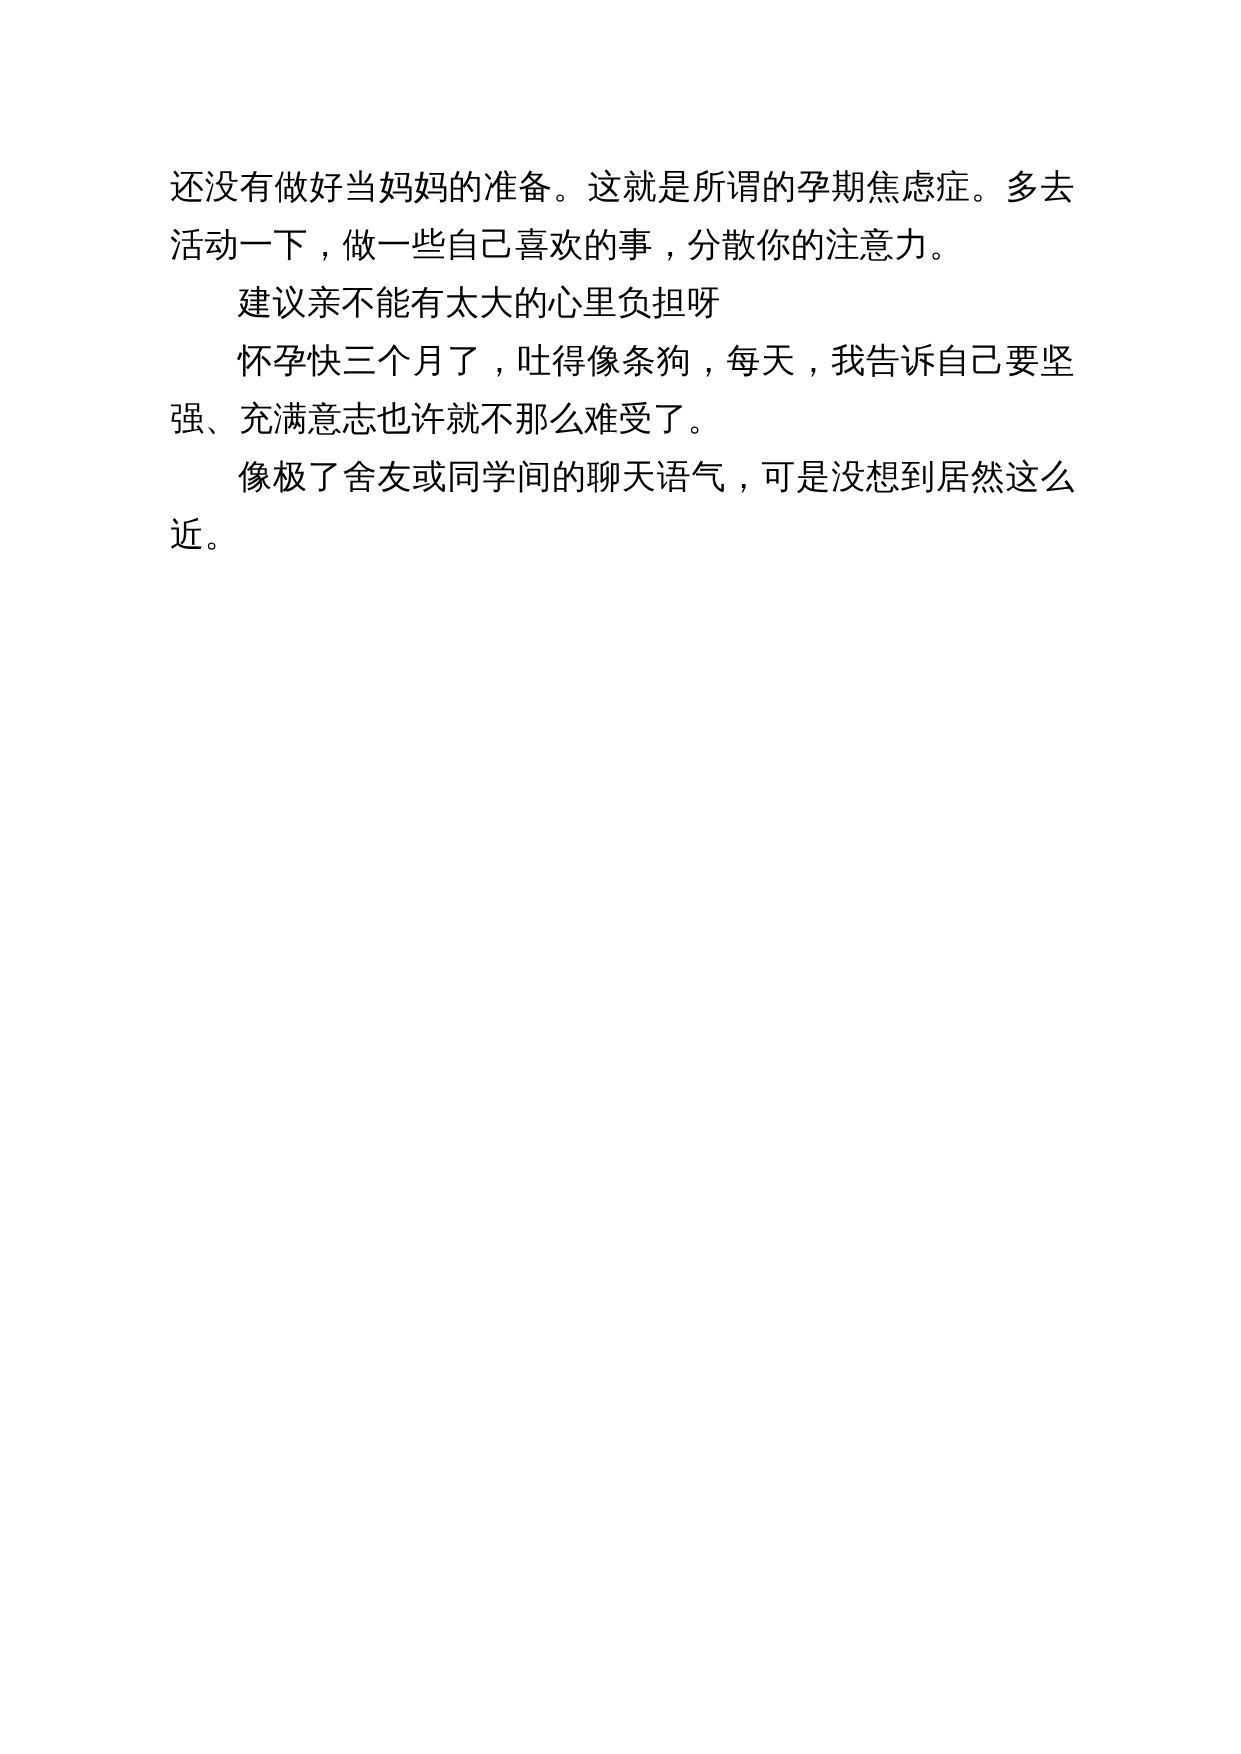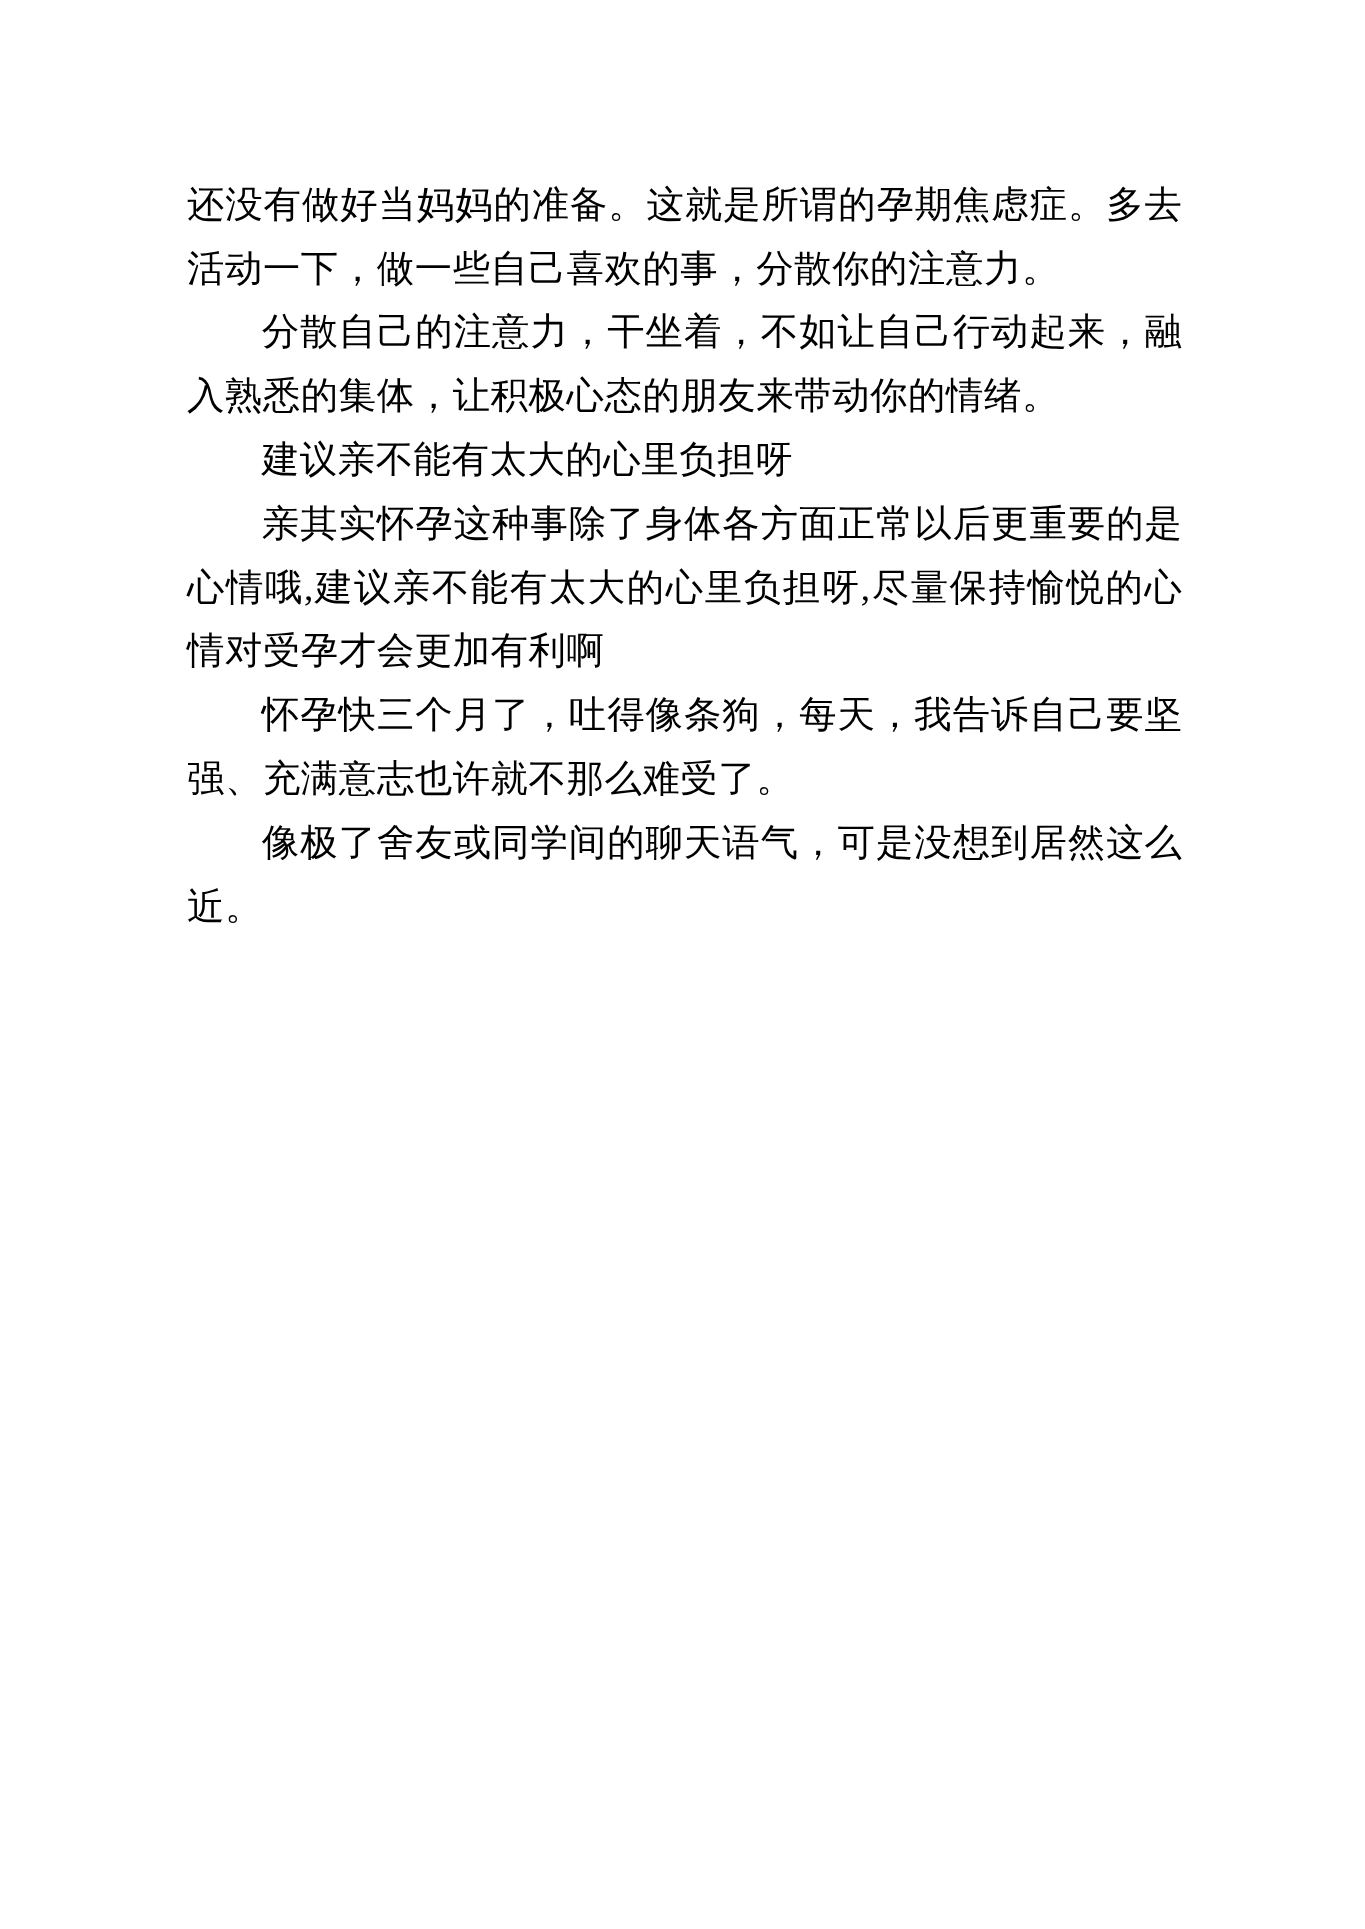--- a/index.html
+++ b/index.html
@@ -34,19 +34,17 @@
   .text-block p.indent {
     text-indent: 2em;
   }
 </style>
 </head>
 <body>
 
 <div class="page">
   <div class="text-block">
     <p>还没有做好当妈妈的准备。这就是所谓的孕期焦虑症。多去活动一下，做一些自己喜欢的事，分散你的注意力。</p>
-    <p class="indent">分散自己的注意力，干坐着，不如让自己行动起来，融入熟悉的集体，让积极心态的朋友来带动你的情绪。</p>
     <p class="indent">建议亲不能有太大的心里负担呀</p>
-    <p class="indent">亲其实怀孕这种事除了身体各方面正常以后更重要的是心情哦,建议亲不能有太大的心里负担呀,尽量保持愉悦的心情对受孕才会更加有利啊</p>
     <p class="indent">怀孕快三个月了，吐得像条狗，每天，我告诉自己要坚强、充满意志也许就不那么难受了。</p>
     <p class="indent">像极了舍友或同学间的聊天语气，可是没想到居然这么近。</p>
   </div>
 </div>
 
 </body></html>

